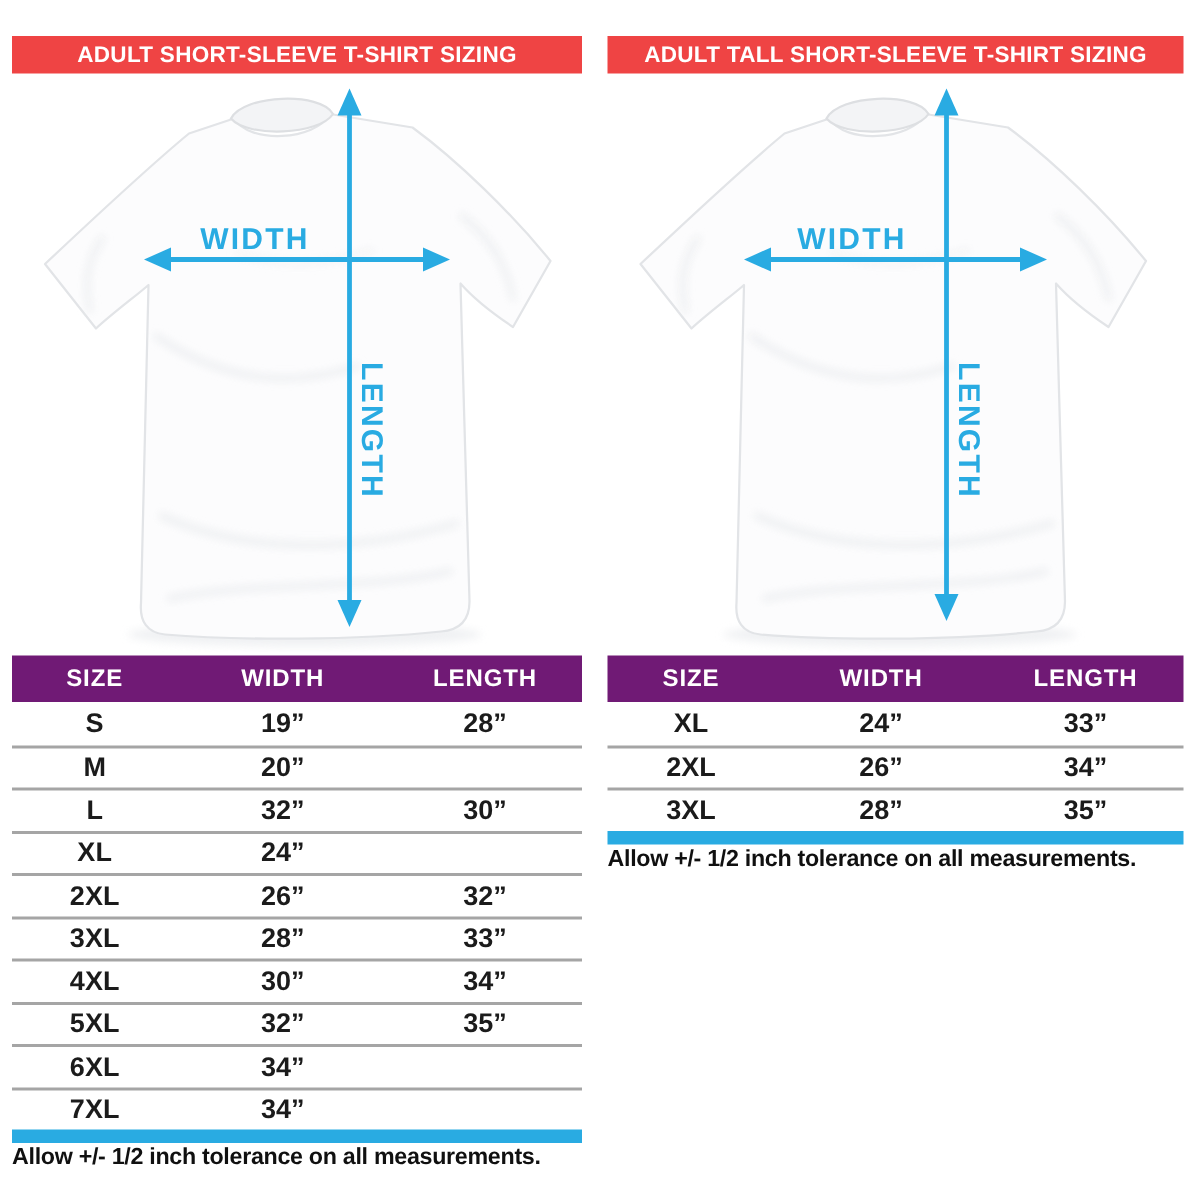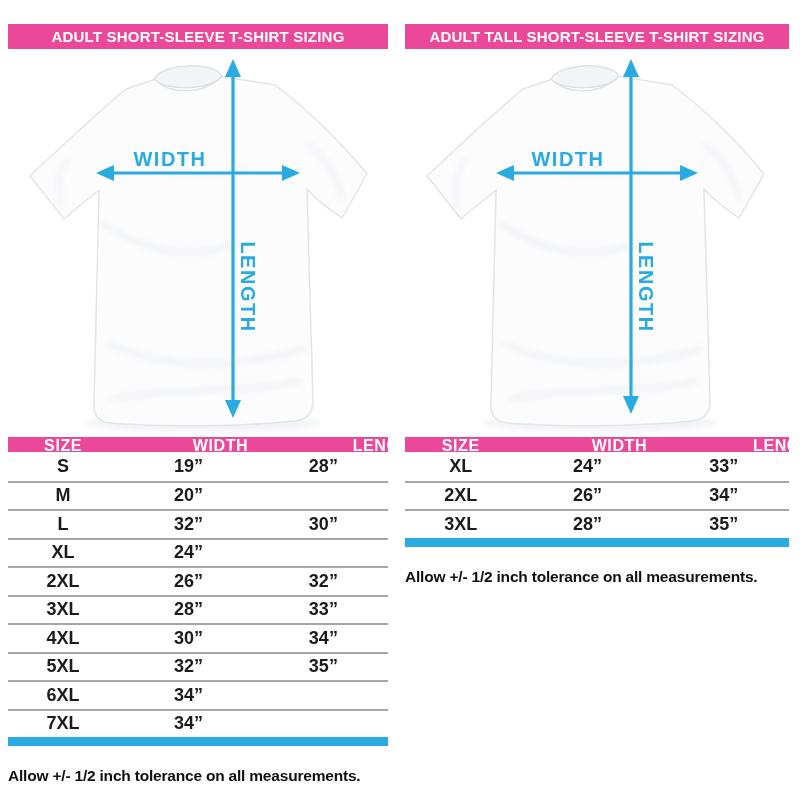--- a/index.html
+++ b/index.html
@@ -6,44 +6,44 @@
   body{
     width:800px;height:800px;position:relative;background:#ffffff;
     font-family:"Liberation Sans", sans-serif;
     -webkit-font-smoothing:antialiased;
   }
   .panel{position:absolute;top:24px;}
   .panel.left{left:8px;width:380px;}
   .panel.right{left:405px;width:384px;}
 
   .title-bar{
-    height:25px;background:#ec4899;color:#ffffff;
+    height:25px;background:#ef4444;color:#ffffff;
     display:flex;align-items:center;justify-content:center;
     font-weight:bold;font-size:15px;letter-spacing:0.2px;white-space:nowrap;
   }
 
   .figure{position:relative;height:388px;}
   .figure svg{position:absolute;left:0;top:0;}
 
   .size-table{width:100%;}
   .thead,.trow{
     display:grid;grid-template-columns:29% 37% 34%;
     align-items:center;text-align:center;box-sizing:border-box;
   }
   .thead{
-    height:15px;background:#ec4899;color:#ffffff;
-    font-weight:bold;font-size:16px;letter-spacing:0.6px;gap:32px;
+    height:31px;background:#701a75;color:#ffffff;
+    font-weight:bold;font-size:16px;letter-spacing:0.6px;
   }
   .trow{
     height:28.5px;font-weight:bold;font-size:18px;color:#1b1b1b;
   }
   .trow + .trow{border-top:2px solid #a5a5a5;}
   .bottom-bar{height:9px;background:#29abe2;}
   .tolerance{
-    margin-top:21px;font-weight:bold;font-size:15.5px;color:#101010;
+    margin-top:1px;font-weight:bold;font-size:15.5px;color:#101010;
     letter-spacing:-0.2px;white-space:nowrap;
   }
   .arrow-label{
     font-weight:bold;font-size:20px;letter-spacing:1.5px;fill:#29abe2;
     font-family:"Liberation Sans", sans-serif;
   }
 </style>
 </head>
 <body>
 

